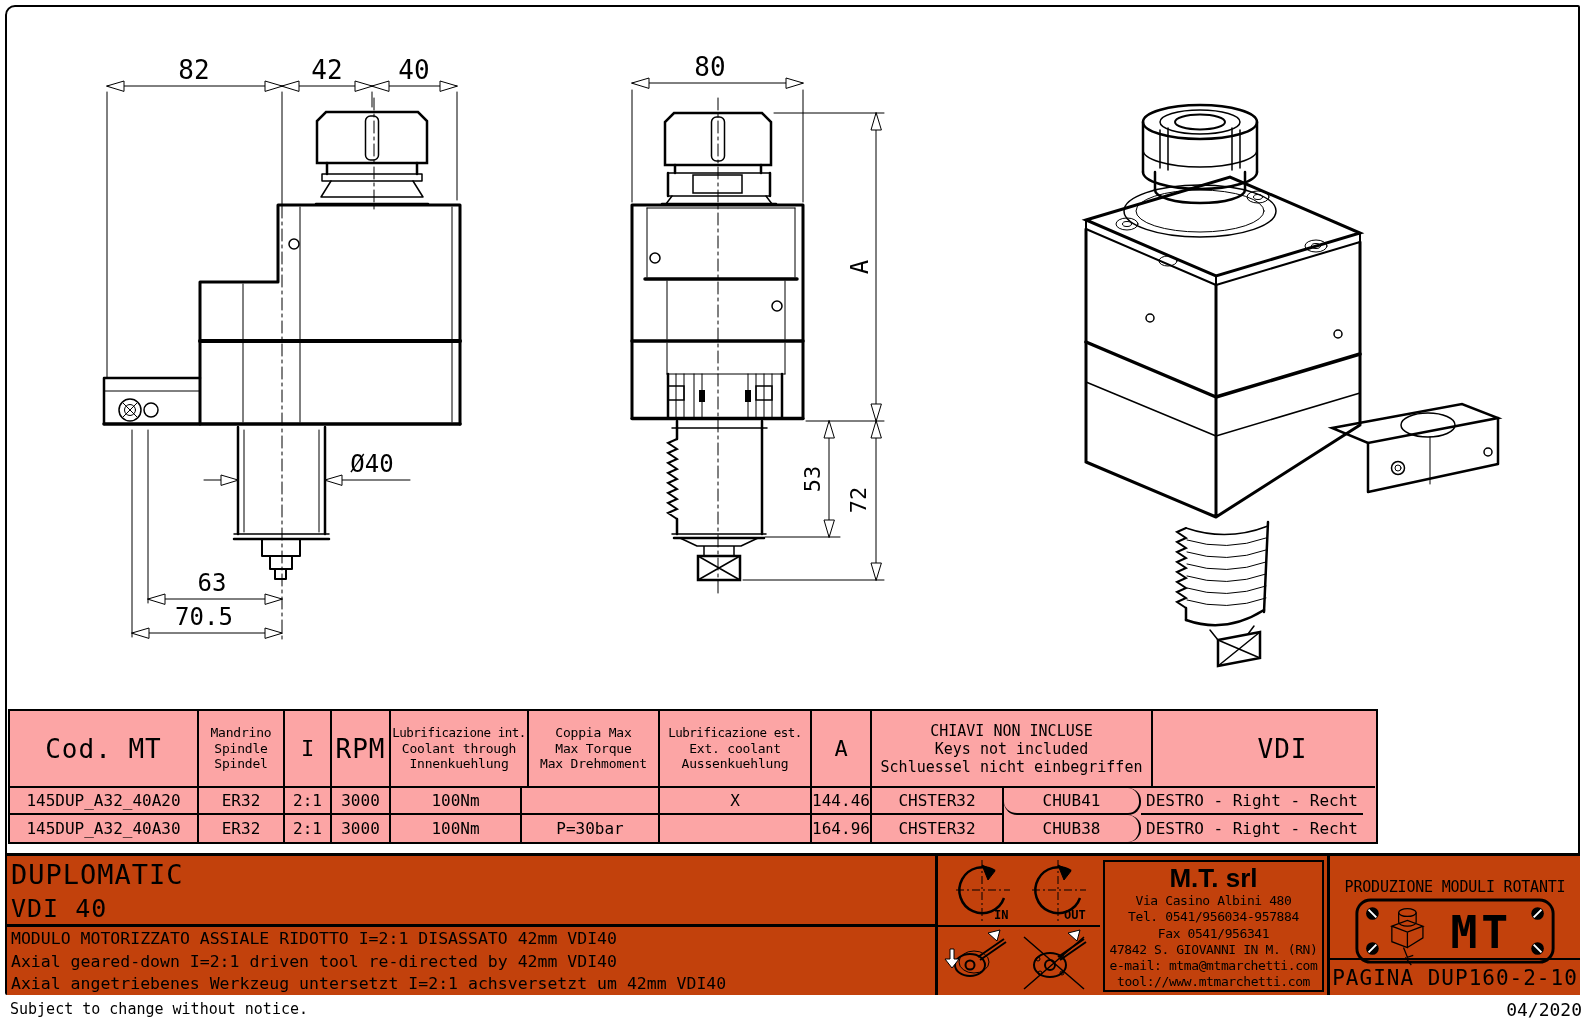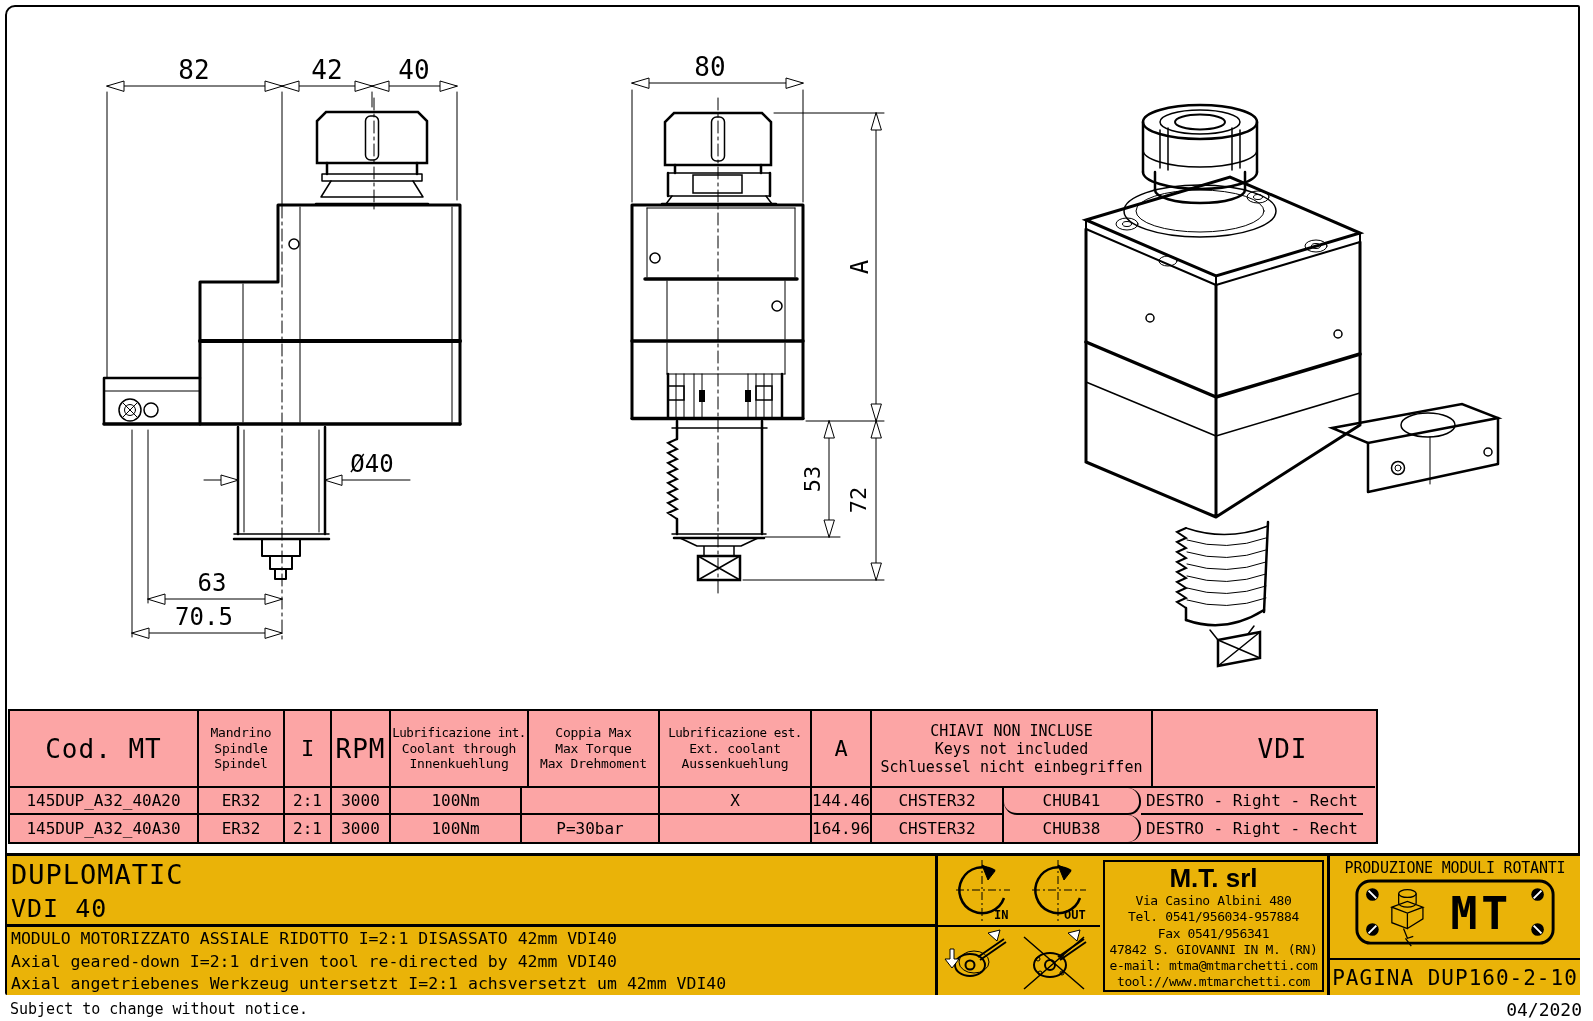--- a/index.html
+++ b/index.html
@@ -23,38 +23,38 @@
   .c6{width:138px;} .c7{width:152px;} .c8{width:60px;} .c9{width:132px;} .c10{width:137px;border-radius:13px;}
   .c11{width:222px;padding-left:37px;} .c9a{width:281px;}
   .big { font-size:26px; letter-spacing:1px; }
   .med { font-size:22px; }
   .h3 { font-size:13px; line-height:15.5px; letter-spacing:-0.2px; }
   .h3 .tight { font-size:12.5px; letter-spacing:-0.5px; }
   .keys { font-size:15px; line-height:18px; }
   .vdicell { justify-content:center; align-items:flex-start; padding-left:5px; text-align:center; }
 
   
-  .fcell { position:absolute; border-top:3px solid #000; background:#eab308; }
+  .fcell { position:absolute; border-top:3px solid #000; background:#c2410c; }
   .f-left { left:7px; top:853px; width:931px; height:142px; border-right:3px solid #000; }
   .brandbox { height:71px; border-bottom:3px solid #000; padding:2px 0 0 4px; }
   .brand { font-size:27px; line-height:34px; letter-spacing:1px; }
   .model { font-size:25px; line-height:33px; letter-spacing:1px; }
   .descbox { padding:1px 4px 0 4px; }
   .descbox div { font-size:16.5px; line-height:22.5px; white-space:nowrap; }
   .f-sym { left:938px; top:853px; width:168px; height:142px; border-right:3px solid #000; }
   .symtop { height:71px; border-bottom:2.5px solid #000; }
   .symbot { height:66px; }
   .f-mt { left:1100px; top:853px; width:230px; height:142px; border-right:3px solid #000; }
   .mtbox { position:absolute; left:3px; top:4px; right:3px; bottom:3px; border:2.5px solid #000;
            text-align:center; padding-top:1px; }
   .company { font-family:"Liberation Sans", sans-serif; font-weight:bold; font-size:26px; line-height:30px; }
   .addr { font-size:13px; line-height:16.3px; letter-spacing:-0.4px; white-space:nowrap; }
   .f-right { left:1330px; top:853px; width:250px; height:142px; }
   .prodbox { height:104px; border-bottom:2.5px solid #000; text-align:center; }
-  .prodtitle { font-size:15px; line-height:20px; padding-top:2px; letter-spacing:-0.2px; }
+  .prodtitle { font-size:15px; line-height:20px; padding-top:21px; letter-spacing:-0.2px; }
   .pagbox { height:35px; display:flex; align-items:center; justify-content:center;
             font-size:21px; letter-spacing:1px; }
   .notice { position:absolute; left:10px; top:1000px; font-size:15px; }
   .datestamp { position:absolute; left:1470px; top:999px; width:112px; text-align:right; font-size:18px; }
 </style>
 </head>
 <body>
 
 <div class="page">
   <div class="pborder"></div>

